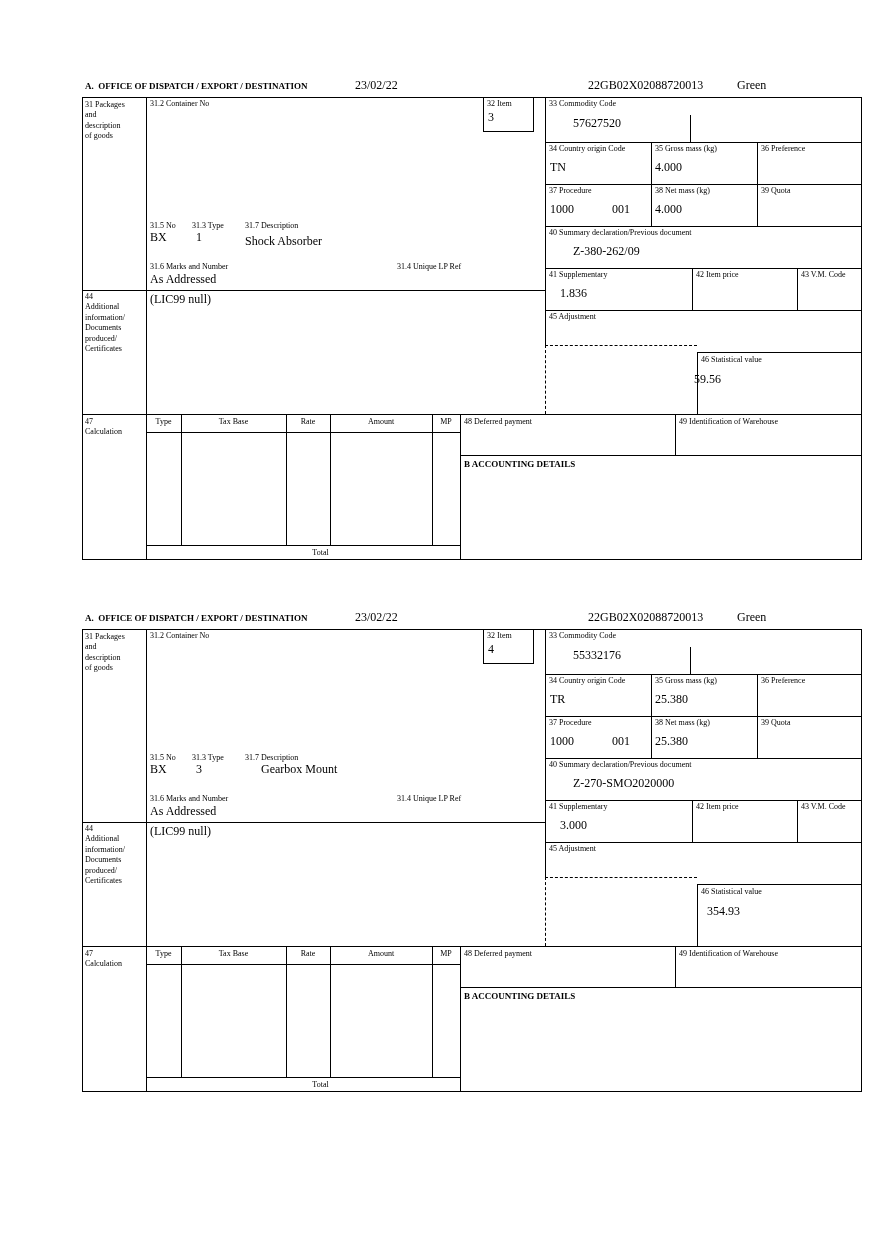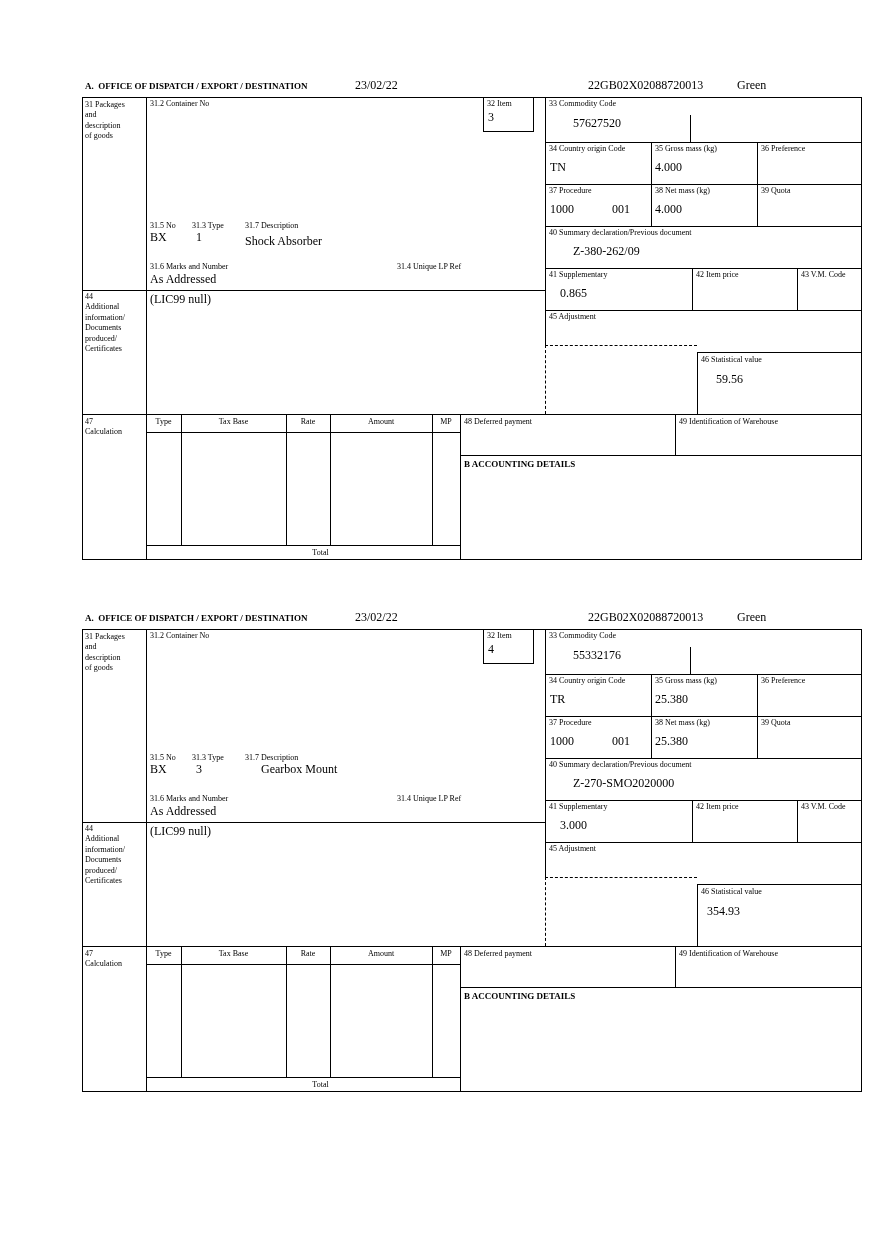--- a/index.html
+++ b/index.html
@@ -104,26 +104,26 @@
     <div class="lab" style="left:761px; top:66px;">36 Preference</div>
     <div class="lab" style="left:549px; top:108px;">37 Procedure</div>
     <div class="val" style="left:550px; top:125px;">1000</div>
     <div class="val" style="left:612px; top:125px;">001</div>
     <div class="lab" style="left:655px; top:108px;">38 Net mass (kg)</div>
     <div class="val" style="left:655px; top:125px;">4.000</div>
     <div class="lab" style="left:761px; top:108px;">39 Quota</div>
     <div class="lab" style="left:549px; top:150px;">40 Summary declaration/Previous document</div>
     <div class="val" style="left:573px; top:167px;">Z-380-262/09</div>
     <div class="lab" style="left:549px; top:192px;">41 Supplementary</div>
-    <div class="val" style="left:560px; top:209px;">0.865</div>
+    <div class="val" style="left:560px; top:209px;">1.836</div>
     <div class="lab" style="left:696px; top:192px;">42 Item price</div>
     <div class="lab" style="left:801px; top:192px;">43 V.M. Code</div>
     <div class="lab" style="left:549px; top:234px;">45 Adjustment</div>
     <div class="lab" style="left:701px; top:277px;">46 Statistical value</div>
-    <div class="val" style="left:716px; top:295px;">59.56</div>
+    <div class="val" style="left:694px; top:295px;">59.56</div>
 
     <div class="lab ctr" style="left:146px; top:339px; width:35px;">Type</div>
     <div class="lab ctr" style="left:181px; top:339px; width:105px;">Tax Base</div>
     <div class="lab ctr" style="left:286px; top:339px; width:44px;">Rate</div>
     <div class="lab ctr" style="left:330px; top:339px; width:102px;">Amount</div>
     <div class="lab ctr" style="left:432px; top:339px; width:28px;">MP</div>
     <div class="lab ctr" style="left:181px; top:470px; width:279px;">Total</div>
 
     <div class="lab" style="left:464px; top:339px;">48 Deferred payment</div>
     <div class="lab" style="left:679px; top:339px;">49 Identification of Warehouse</div>

